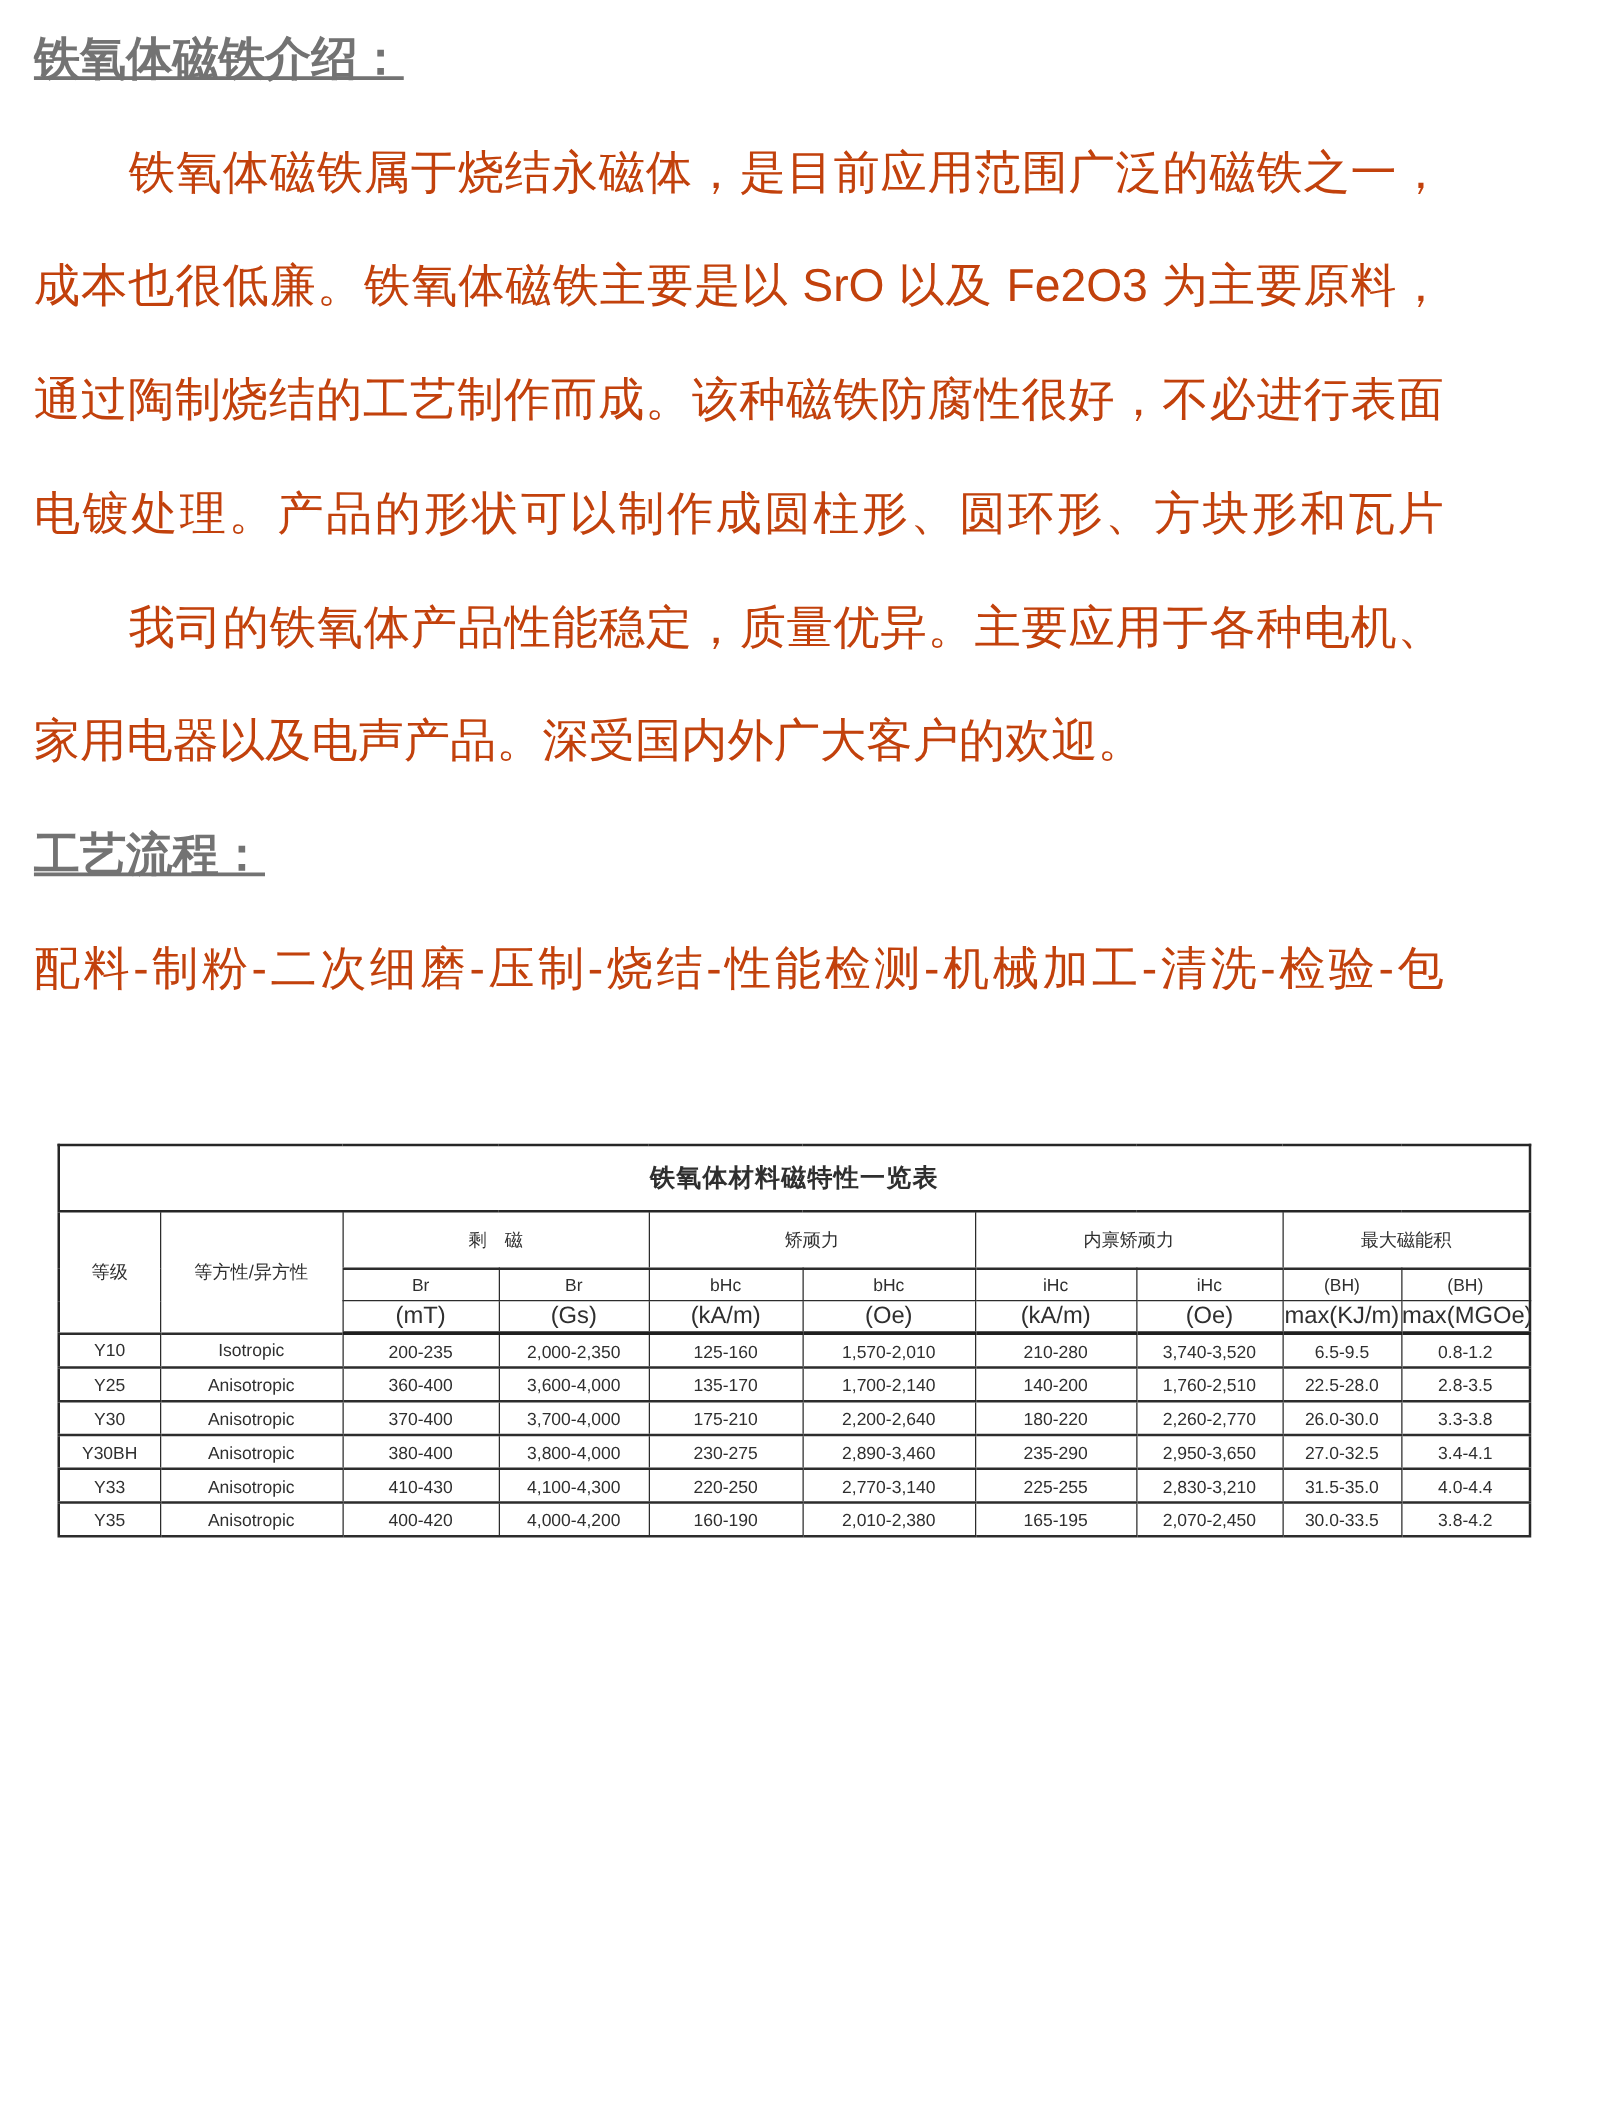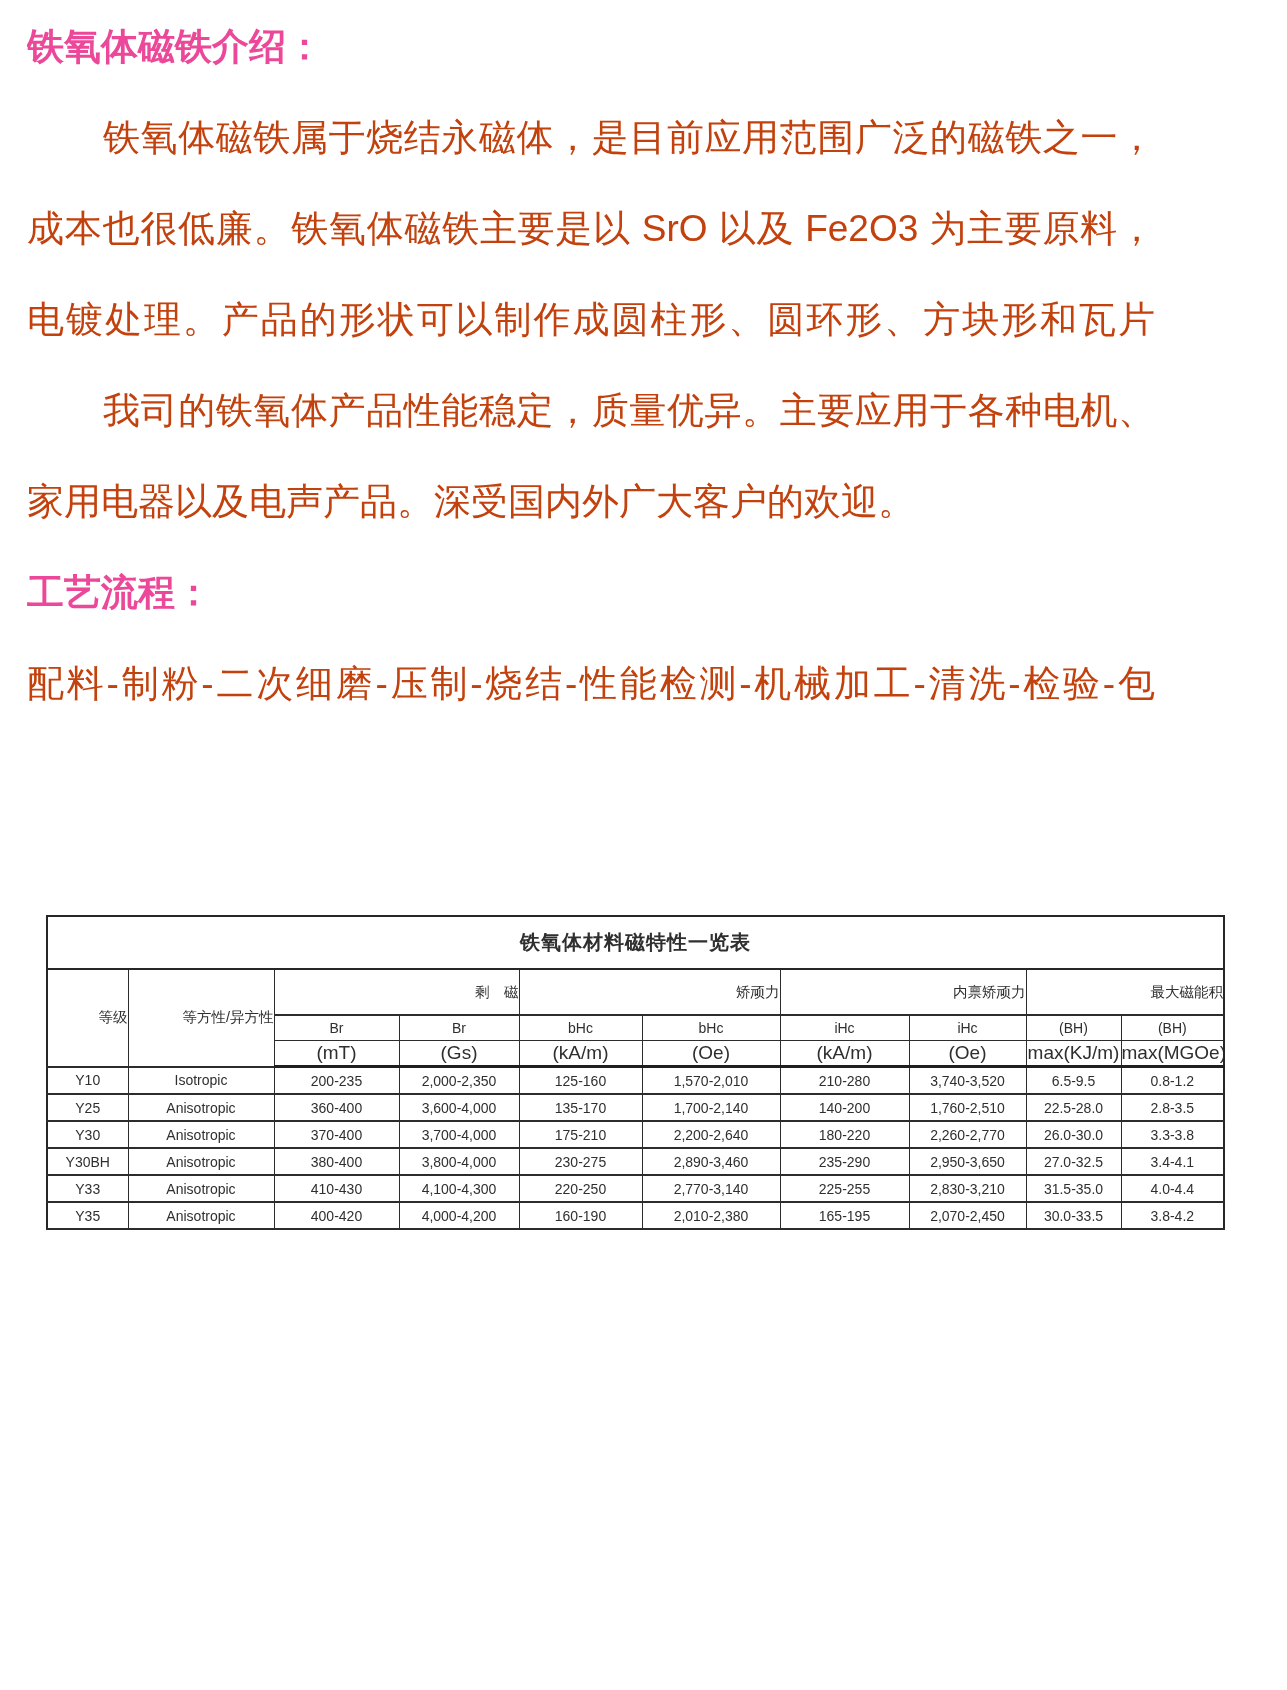--- a/index.html
+++ b/index.html
@@ -9,21 +9,21 @@
     font-family:"Liberation Sans","DejaVu Sans",sans-serif;
   }
   .page{position:relative;width:1287px;height:1690px;background:#ffffff;overflow:hidden;}
 
   
   .textblock{position:absolute;left:27px;top:1px;width:1128px;}
   .line{
     height:91px;line-height:91px;font-size:37px;color:#c2410c;
     overflow:hidden;white-space:normal;
   }
-  .line.h{font-weight:700;color:#ec4899;}
+  .line.h{font-weight:700;color:#737373;text-decoration:underline;}
   .line.indent{text-indent:76px;}
   .line.j{text-align:justify;}
   .line.j::after{content:"";display:inline-block;width:100%;height:0;}
 
   
   .tblwrap{position:absolute;left:46px;top:915px;}
   table.props{
     border-collapse:collapse;table-layout:fixed;width:1177px;
     color:#2f2f2f;background:#fff;
   }
@@ -31,35 +31,36 @@
     border:1px solid #2c2c2c;
     text-align:center;vertical-align:middle;
     padding:0;overflow:hidden;white-space:nowrap;
   }
   table.props{border:2px solid #262626;}
   tr.r-title td{
     height:51px;font-size:20px;letter-spacing:1px;
     border-bottom:2px solid #262626;
     font-weight:bold;
   }
-  tr.r-group td{height:44px;font-size:14.5px;border-bottom:2px solid #2c2c2c;text-align:right;}
+  tr.r-group td{height:44px;font-size:14.5px;border-bottom:2px solid #2c2c2c;}
   tr.r-sym td{height:24px;font-size:14px;border-bottom:1px solid #2c2c2c;}
   tr.r-unit td{height:24px;font-size:19px;border-bottom:3px solid #1f1f1f;}
   td.v-span{font-size:14.5px;border-bottom:3px solid #1f1f1f;}
   tbody.data td{height:25px;font-size:14px;border-bottom:2px solid #2c2c2c;}
 </style>
 </head>
 <body>
 
 <div class="page">
 
   <div class="textblock">
       <div class="line h">铁氧体磁铁介绍：</div>
       <div class="line indent j">铁氧体磁铁属于烧结永磁体，是目前应用范围广泛的磁铁之一，</div>
       <div class="line j">成本也很低廉。铁氧体磁铁主要是以 SrO 以及 Fe2O3 为主要原料，</div>
+      <div class="line j">通过陶制烧结的工艺制作而成。该种磁铁防腐性很好，不必进行表面</div>
       <div class="line j">电镀处理。产品的形状可以制作成圆柱形、圆环形、方块形和瓦片形。</div>
       <div class="line indent j">我司的铁氧体产品性能稳定，质量优异。主要应用于各种电机、</div>
       <div class="line">家用电器以及电声产品。深受国内外广大客户的欢迎。</div>
       <div class="line h">工艺流程：</div>
       <div class="line j">配料-制粉-二次细磨-压制-烧结-性能检测-机械加工-清洗-检验-包</div>
     </div>
 
   <div class="tblwrap">
     <table class="props">
       <colgroup>

